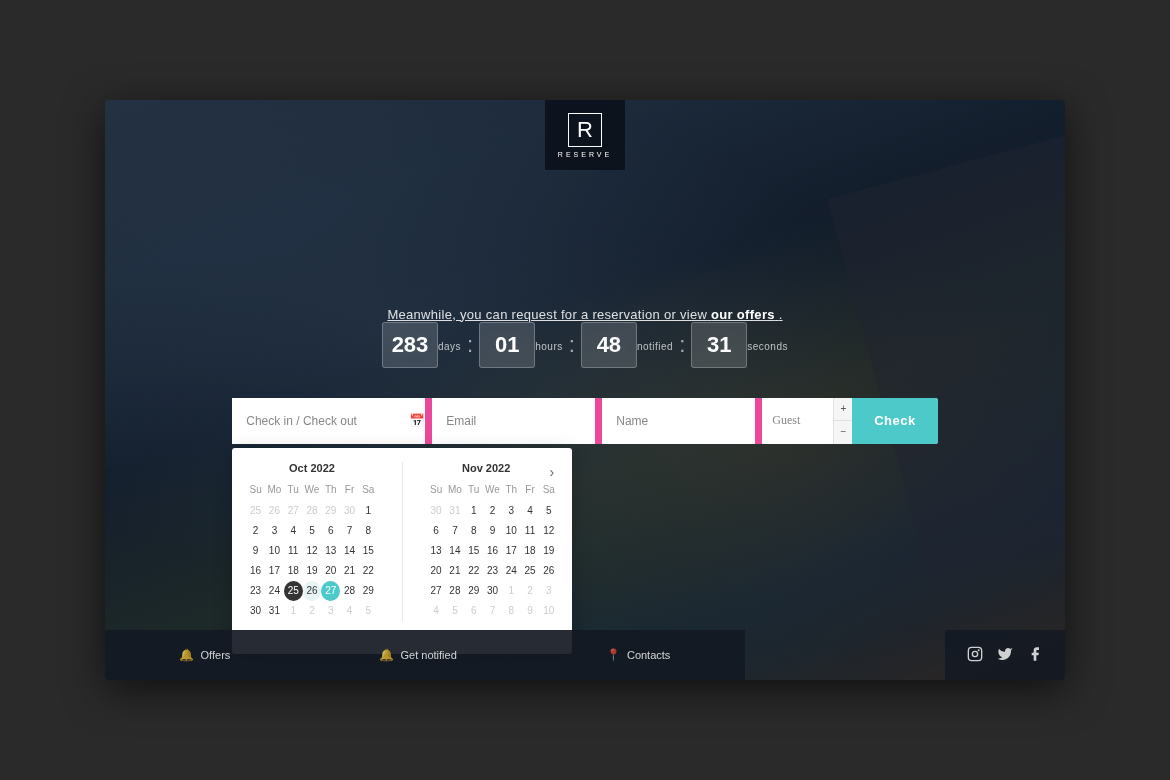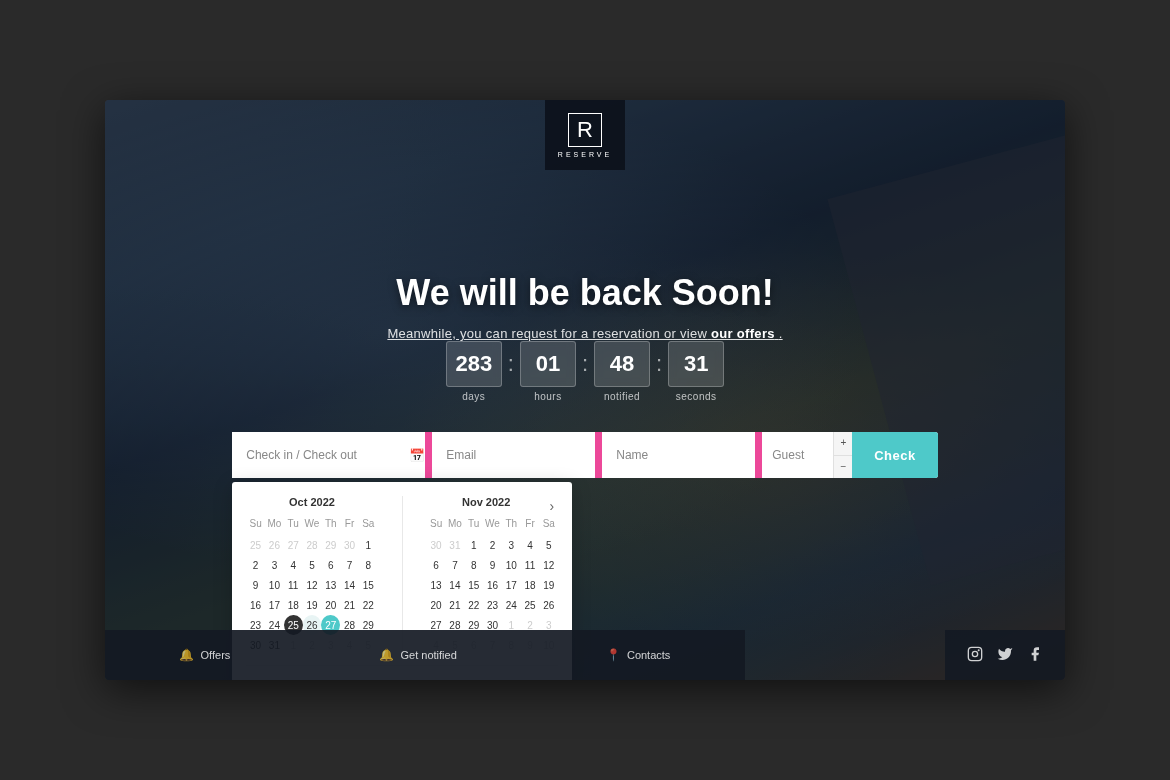--- a/index.html
+++ b/index.html
@@ -148,21 +148,21 @@
 
     
     .countdown {
       display: flex;
       gap: 6px;
       margin-bottom: 30px;
     }
 
     .countdown-unit {
       display: flex;
-      flex-direction: column;
+      flex-direction: row;
       align-items: center;
       justify-content: space-between;
     }
 
     .countdown-box {
       background: rgba(255,255,255,0.15);
       border: 1px solid rgba(255,255,255,0.25);
       color: white;
       font-size: 22px;
       font-weight: 600;
@@ -258,21 +258,21 @@
       align-items: center;
     }
 
     .guest-input-wrap input {
       width: 50px;
       border: none;
       outline: none;
       font-size: 12px;
       color: #333;
       background: transparent;
-      font-family: Liberation Sans, sans-serif;
+      font-family: Liberation Serif, serif;
     }
 
     .guest-stepper {
       display: flex;
       flex-direction: column;
       border-left: 1px solid #e0e0e0;
       height: 46px;
     }
 
     .stepper-btn {
@@ -458,21 +458,20 @@
   <div class="bg-diagonal"></div>
   <div class="content-overlay"></div>
 
   <div class="logo-container">
     <div class="logo-symbol">R</div>
     <div class="logo-text">RESERVE</div>
   </div>
 
   <div class="main-content">
 
-    <h1 class="headline">We will be back Soon!</h1>
 
     <p class="subheadline">
       <span>Meanwhile, you can request for a reservation or view</span>
       <strong>our offers</strong>
       <span>.</span>
     </p>
 
     <div class="countdown">
       <div class="countdown-unit">
         <div class="countdown-box">283</div>

